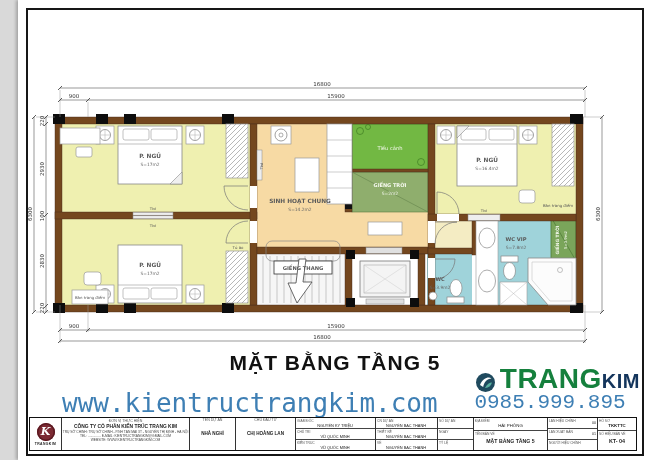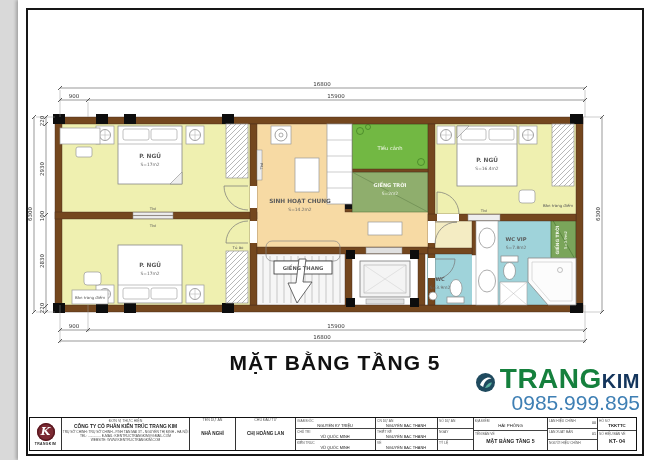--- a/index.html
+++ b/index.html
@@ -16,22 +16,22 @@
   text.tiny{font-size:3.9px;fill:#555;}
   text.onGreen{fill:#f6f9ef;}
   .plan-title{position:absolute;left:26px;top:351px;width:618px;text-align:center;
       font-size:21px;font-weight:bold;color:#111;letter-spacing:1px;}
   .website{position:absolute;left:62px;top:388px;font-family:"DejaVu Sans Mono",monospace;
       font-size:26px;color:#3e7fb4;}
   .brand{position:absolute;left:470px;top:363px;width:170px;text-align:right;white-space:nowrap;}
   .brand svg{vertical-align:-4px;}
   .brand .p1{font-size:28px;color:#15803d;font-weight:600;letter-spacing:.5px;}
   .brand .p2{font-size:20px;color:#14355c;font-weight:800;letter-spacing:.5px;margin-top:11px;}
-  .phone{position:absolute;left:460px;top:391px;width:180px;text-align:right;
-      font-family:Liberation Sans, sans-serif;font-size:21px;color:#3e7fb4;}
+  .phone{position:absolute;left:460px;top:391px;width:180px;text-align:center;
+      font-family:Liberation Mono, monospace;font-size:21px;color:#3e7fb4;}
   
   .tb{position:absolute;left:29px;top:417px;width:608px;height:34px;border:1.5px solid #111;
       display:flex;background:#fff;box-sizing:border-box;color:#222;}
   .tb-cell{border-right:.8px solid #333;box-sizing:border-box;overflow:hidden;position:relative;}
   .tb-cell:last-child{border-right:none;}
   .logo-cell{flex:0 0 32px;display:flex;flex-direction:column;align-items:center;justify-content:center;}
   .tb-logo{width:18px;height:18px;border-radius:50%;background:#7c2a33;color:#fff;
       display:flex;align-items:center;justify-content:center;font-size:11px;font-weight:bold;
       font-family:"DejaVu Serif",serif;font-style:italic;box-shadow:inset 0 0 0 1.5px #5c1a22;}
   .tb-logo-cap{font-size:3.4px;font-weight:bold;letter-spacing:.4px;margin-top:1px;}
@@ -333,20 +333,21 @@
       <text class="tiny" x="263" y="166" transform="rotate(-90 263 166)">Tivi</text>
       <text class="tiny" x="484" y="212">Tivi</text>
       <text class="tiny" x="238" y="249">Tủ áo</text>
       <text class="tiny" x="90" y="299">Bàn trang điểm</text>
       <text class="tiny" x="558" y="207">Bàn trang điểm</text>
     </g>
   </svg>
 
   <div class="plan-title">MẶT BẰNG TẦNG 5</div>
 
+  <div class="website">www.kientructrangkim.com</div>
 
   <div class="brand">
     <svg width="19" height="19" viewBox="0 0 19 19">
       <circle cx="9.5" cy="9.5" r="9.5" fill="#1f4a5e"></circle>
       <path d="M4 12 C7 4.5 13 3.5 15.5 5.5 C11 6 8 9 7.2 14 Z" fill="#ffffff"></path>
       <path d="M9 15 C11 11 13.5 9.5 16 9.5 C15 13 12.5 15.2 9 15 Z" fill="#59b0a0"></path>
     </svg>
     <span class="p1">TRANG</span><span class="p2">KIM</span>
   </div>
 

